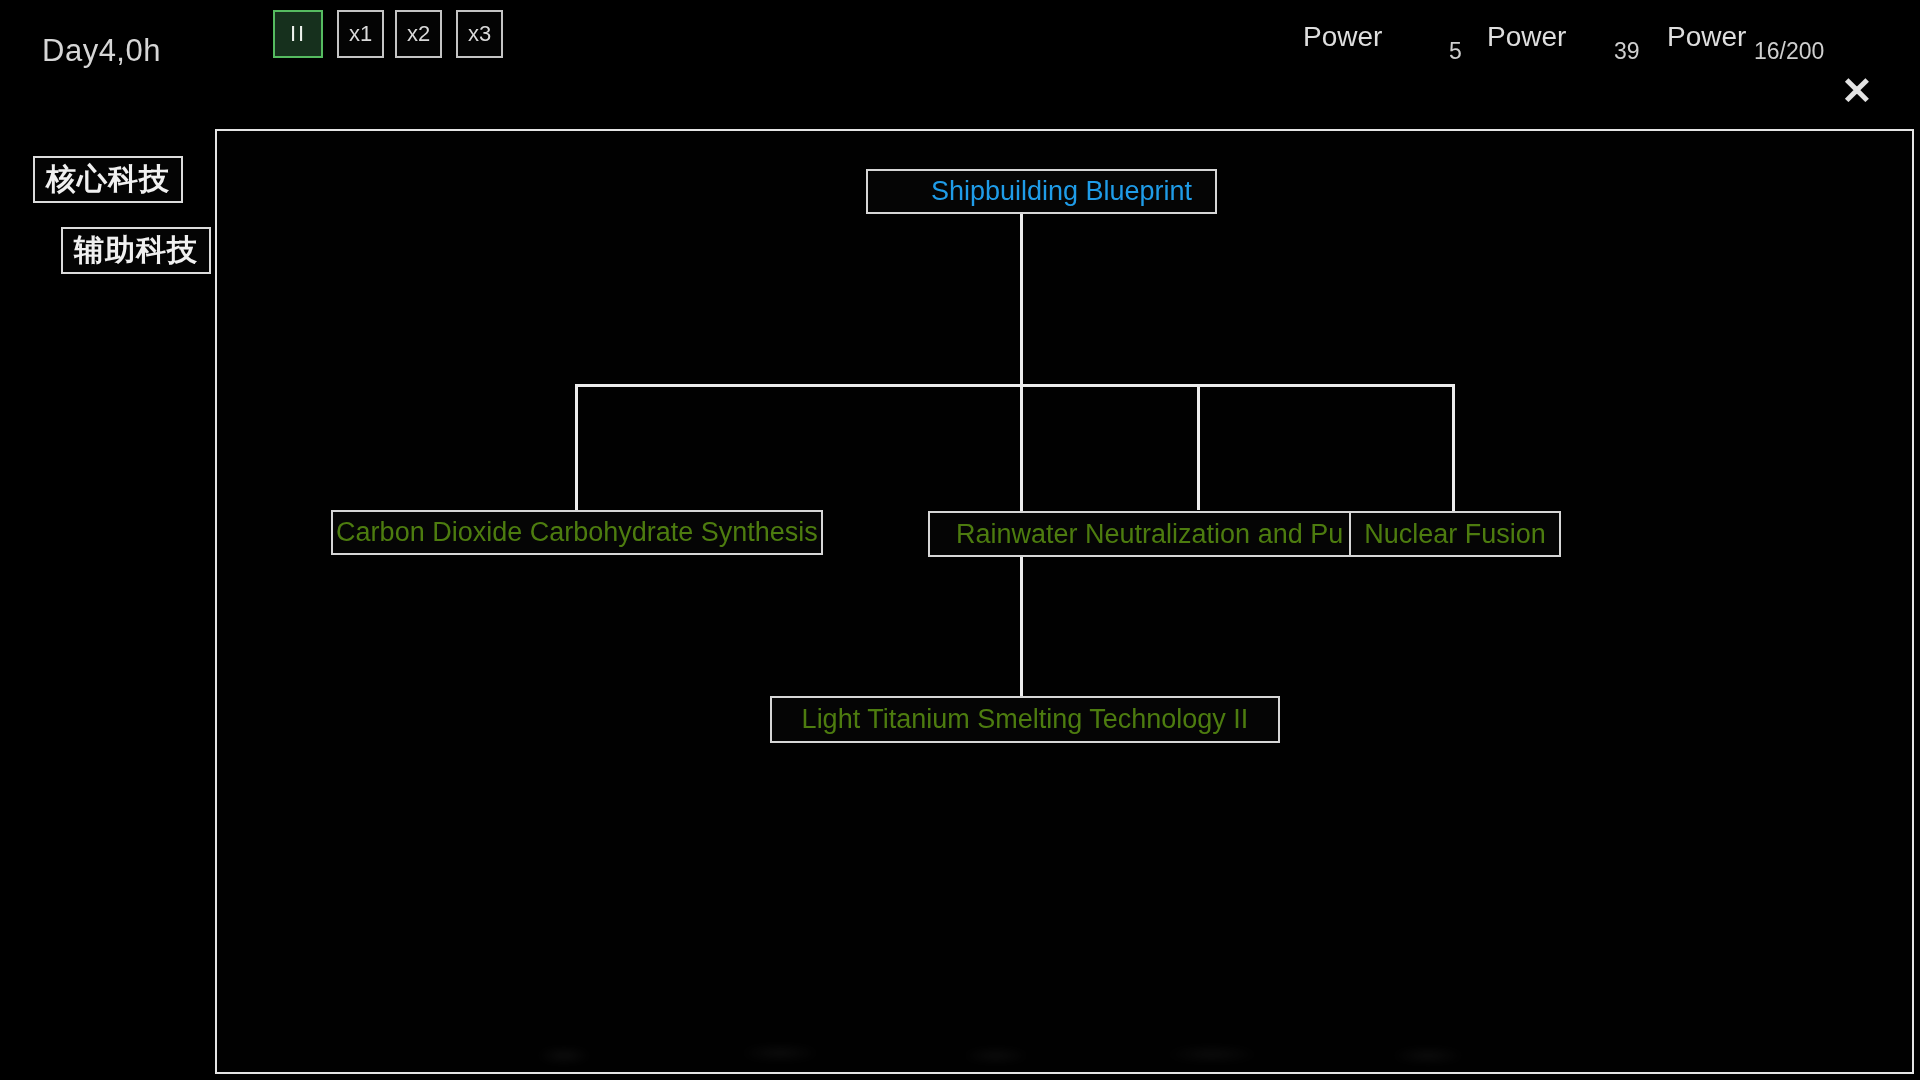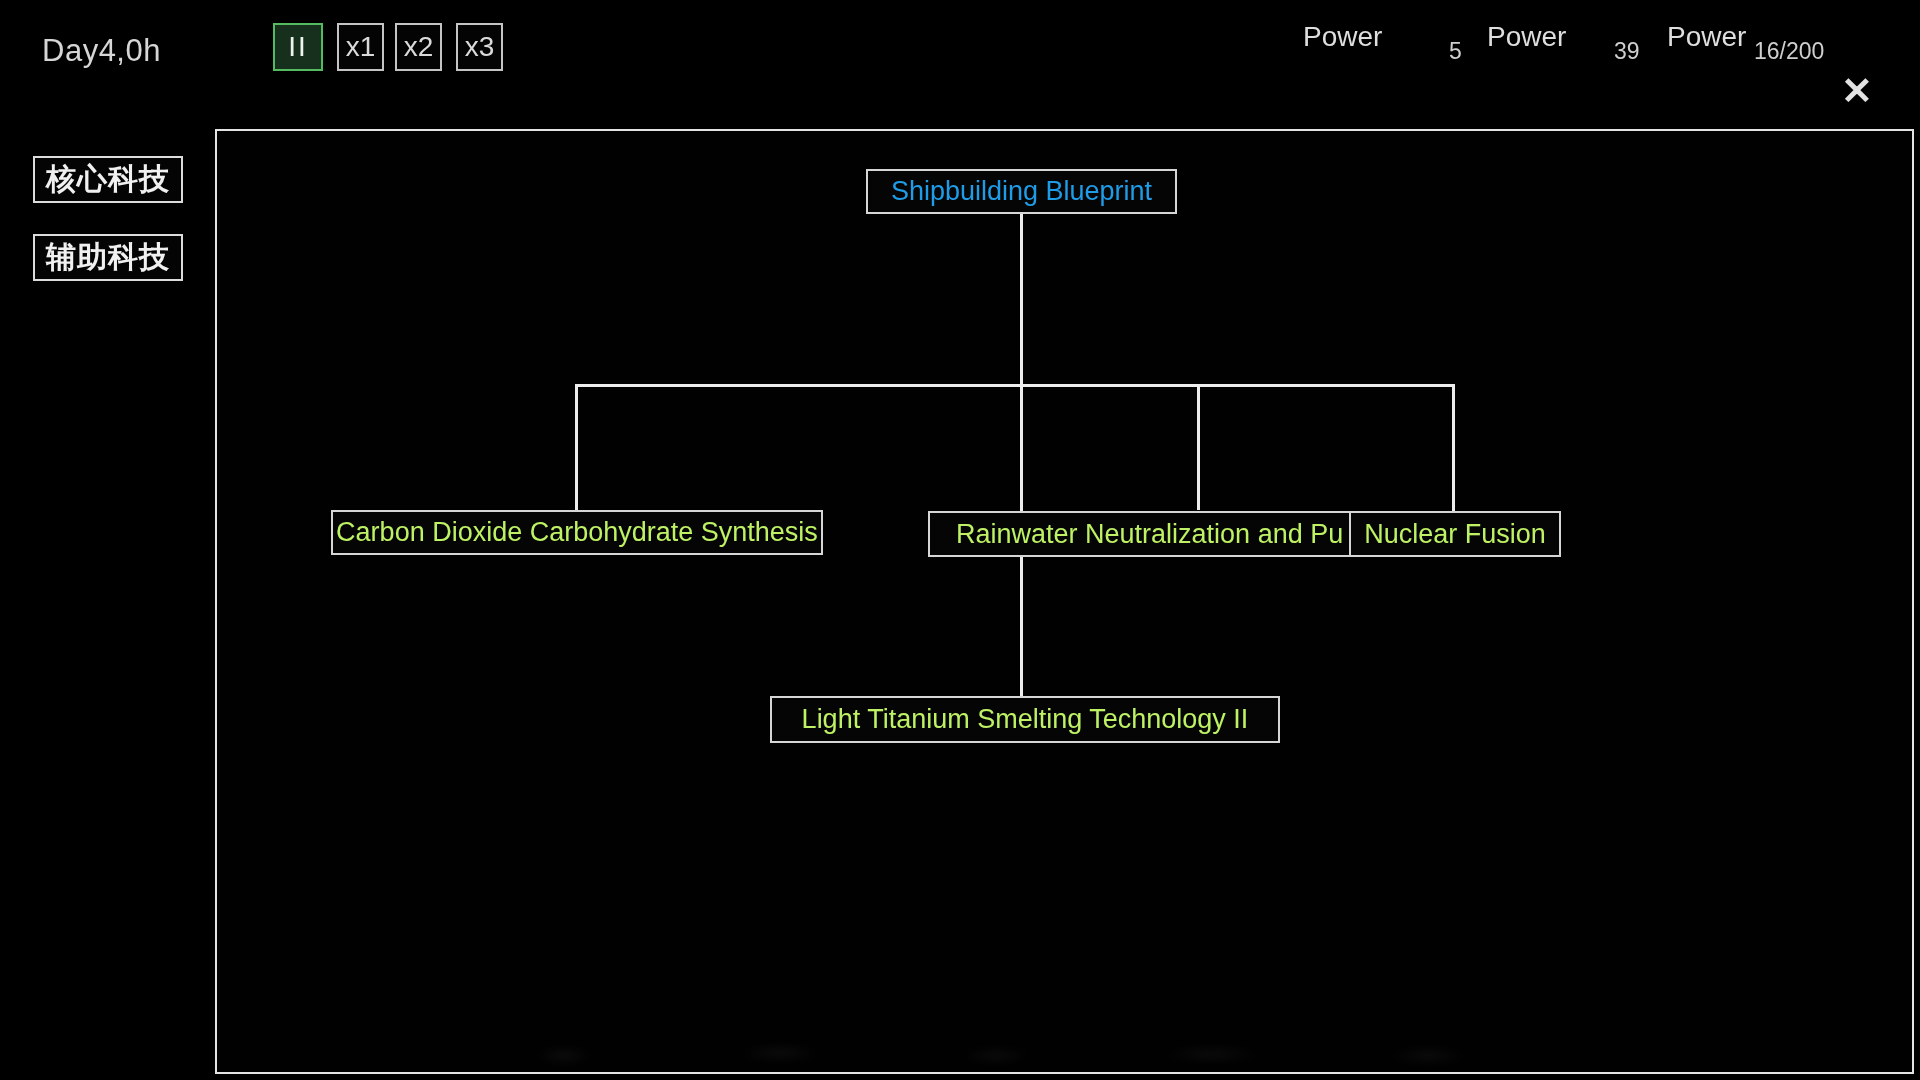--- a/index.html
+++ b/index.html
@@ -1,45 +1,45 @@
 <!DOCTYPE html>
 <html><head>
 <meta charset="utf-8">
 <style>
   html,body{margin:0;padding:0;background:#000;width:1920px;height:1080px;overflow:hidden;
     font-family:"Liberation Sans",sans-serif;}
   .abs{position:absolute;}
   
   #day-label{left:42px;top:33px;font-size:31px;color:#d6d6d6;letter-spacing:.5px;}
-  .speed-btn{top:23px;height:44px;border:2px solid #c4c4c4;color:#dadada;font-size:28px;
+  .speed-btn{top:10px;height:44px;border:2px solid #c4c4c4;color:#dadada;font-size:22px;
     display:flex;align-items:center;justify-content:center;background:rgba(10,10,10,.4);cursor:pointer;}
   #btn-pause{left:273px;width:46px;border-color:#55bb60;background:#16301d;color:#eef3ee;letter-spacing:2px;}
   #btn-x1{left:337px;width:43px;}
   #btn-x2{left:395px;width:43px;}
   #btn-x3{left:456px;width:43px;}
   .res-label{top:21px;font-size:28px;color:#dedede;}
   .res-value{top:38px;font-size:23px;color:#cfcfcf;}
   #power-label{left:1303px;} #power-value{left:1449px;}
   #funds-label{left:1487px;} #funds-value{left:1614px;}
   #steel-label{left:1667px;} #steel-value{left:1754px;}
   #close-button{left:1841px;top:72px;font-size:38px;color:#e3e3e3;font-weight:bold;cursor:pointer;
     line-height:38px;}
   
   .side-tab{left:33px;width:146px;height:43px;border:2px solid #dcdcdc;color:#f0f0f0;font-size:30px;
     display:flex;align-items:center;justify-content:center;background:rgba(8,8,8,.5);cursor:pointer;
     letter-spacing:1px;font-weight:bold;}
-  #tab-core{top:156px;} #tab-aux{top:234px;}
+  #tab-core{top:156px;} #tab-aux{top:227px;margin-left:28px;}
   
   #tech-panel{left:215px;top:129px;width:1695px;height:941px;border:2px solid #e4e4e4;
     background:#010101;}
   
-  .node{position:absolute;border:2px solid #d6d6d6;background:#050505;color:#bef264;font-size:27px;
+  .node{position:absolute;border:2px solid #d6d6d6;background:#050505;color:#4d7c0f;font-size:27px;
     display:flex;align-items:center;justify-content:center;white-space:nowrap;overflow:hidden;
     cursor:pointer;}
-  #node-shipbuilding{left:866px;top:169px;width:307px;height:41px;color:#1f9ce8;}
+  #node-shipbuilding{left:866px;top:169px;width:307px;height:41px;color:#1f9ce8;padding-left:40px;}
   #node-carbon{left:331px;top:510px;width:488px;height:41px;}
   #node-rainwater{left:928px;top:511px;width:424px;height:42px;justify-content:flex-start;
     padding-left:26px;z-index:1;}
   #node-nuclear{left:1349px;top:511px;width:208px;height:42px;z-index:2;}
   #node-titanium{left:770px;top:696px;width:506px;height:43px;}
   
   .cline{position:absolute;background:#ededed;}
   #conn-root-v{left:1020px;top:214px;width:3px;height:298px;}
   #conn-branch-h{left:575px;top:384px;width:880px;height:3px;}
   #conn-drop-carbon{left:575px;top:384px;width:3px;height:127px;}

